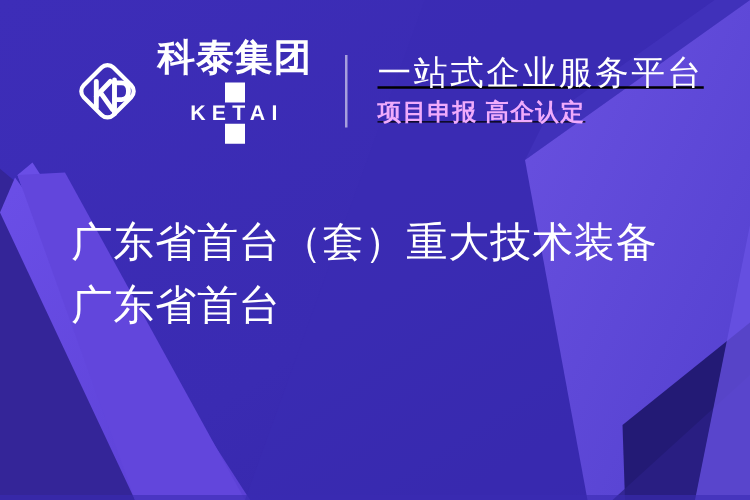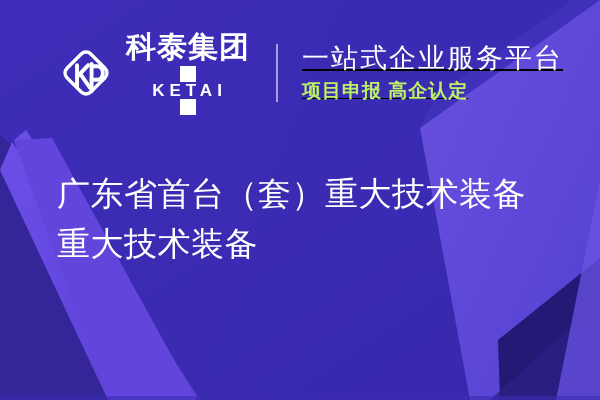--- a/index.html
+++ b/index.html
@@ -100,21 +100,21 @@
   }
   .tagline-main {
     color: #ffffff;
     font-size: 27px;
     font-weight: 400;
     letter-spacing: 2px;
     line-height: 1.15;
     white-space: nowrap;
   }
   .tagline-sub {
-    color: #bef264;
+    color: #f0abfc;
     font-size: 19px;
     font-weight: bold;
     letter-spacing: 1px;
     line-height: 1.25;
     margin-top: 5px;
     white-space: nowrap;
   }
 
   
   .title {
@@ -211,16 +211,16 @@
     <div class="divider"></div>
 
     <div class="tagline-block">
       <span class="tagline-main">一站式企业服务平台</span>
       <span class="tagline-sub">项目申报 高企认定</span>
     </div>
   </div>
 
   <h1 class="title">
     <span class="title-line">广东省首台（套）重大技术装备</span>
-    <span class="title-line">重大技术装备</span>
+    <span class="title-line">广东省首台</span>
   </h1>
 
 </div>
 
 </body></html>

